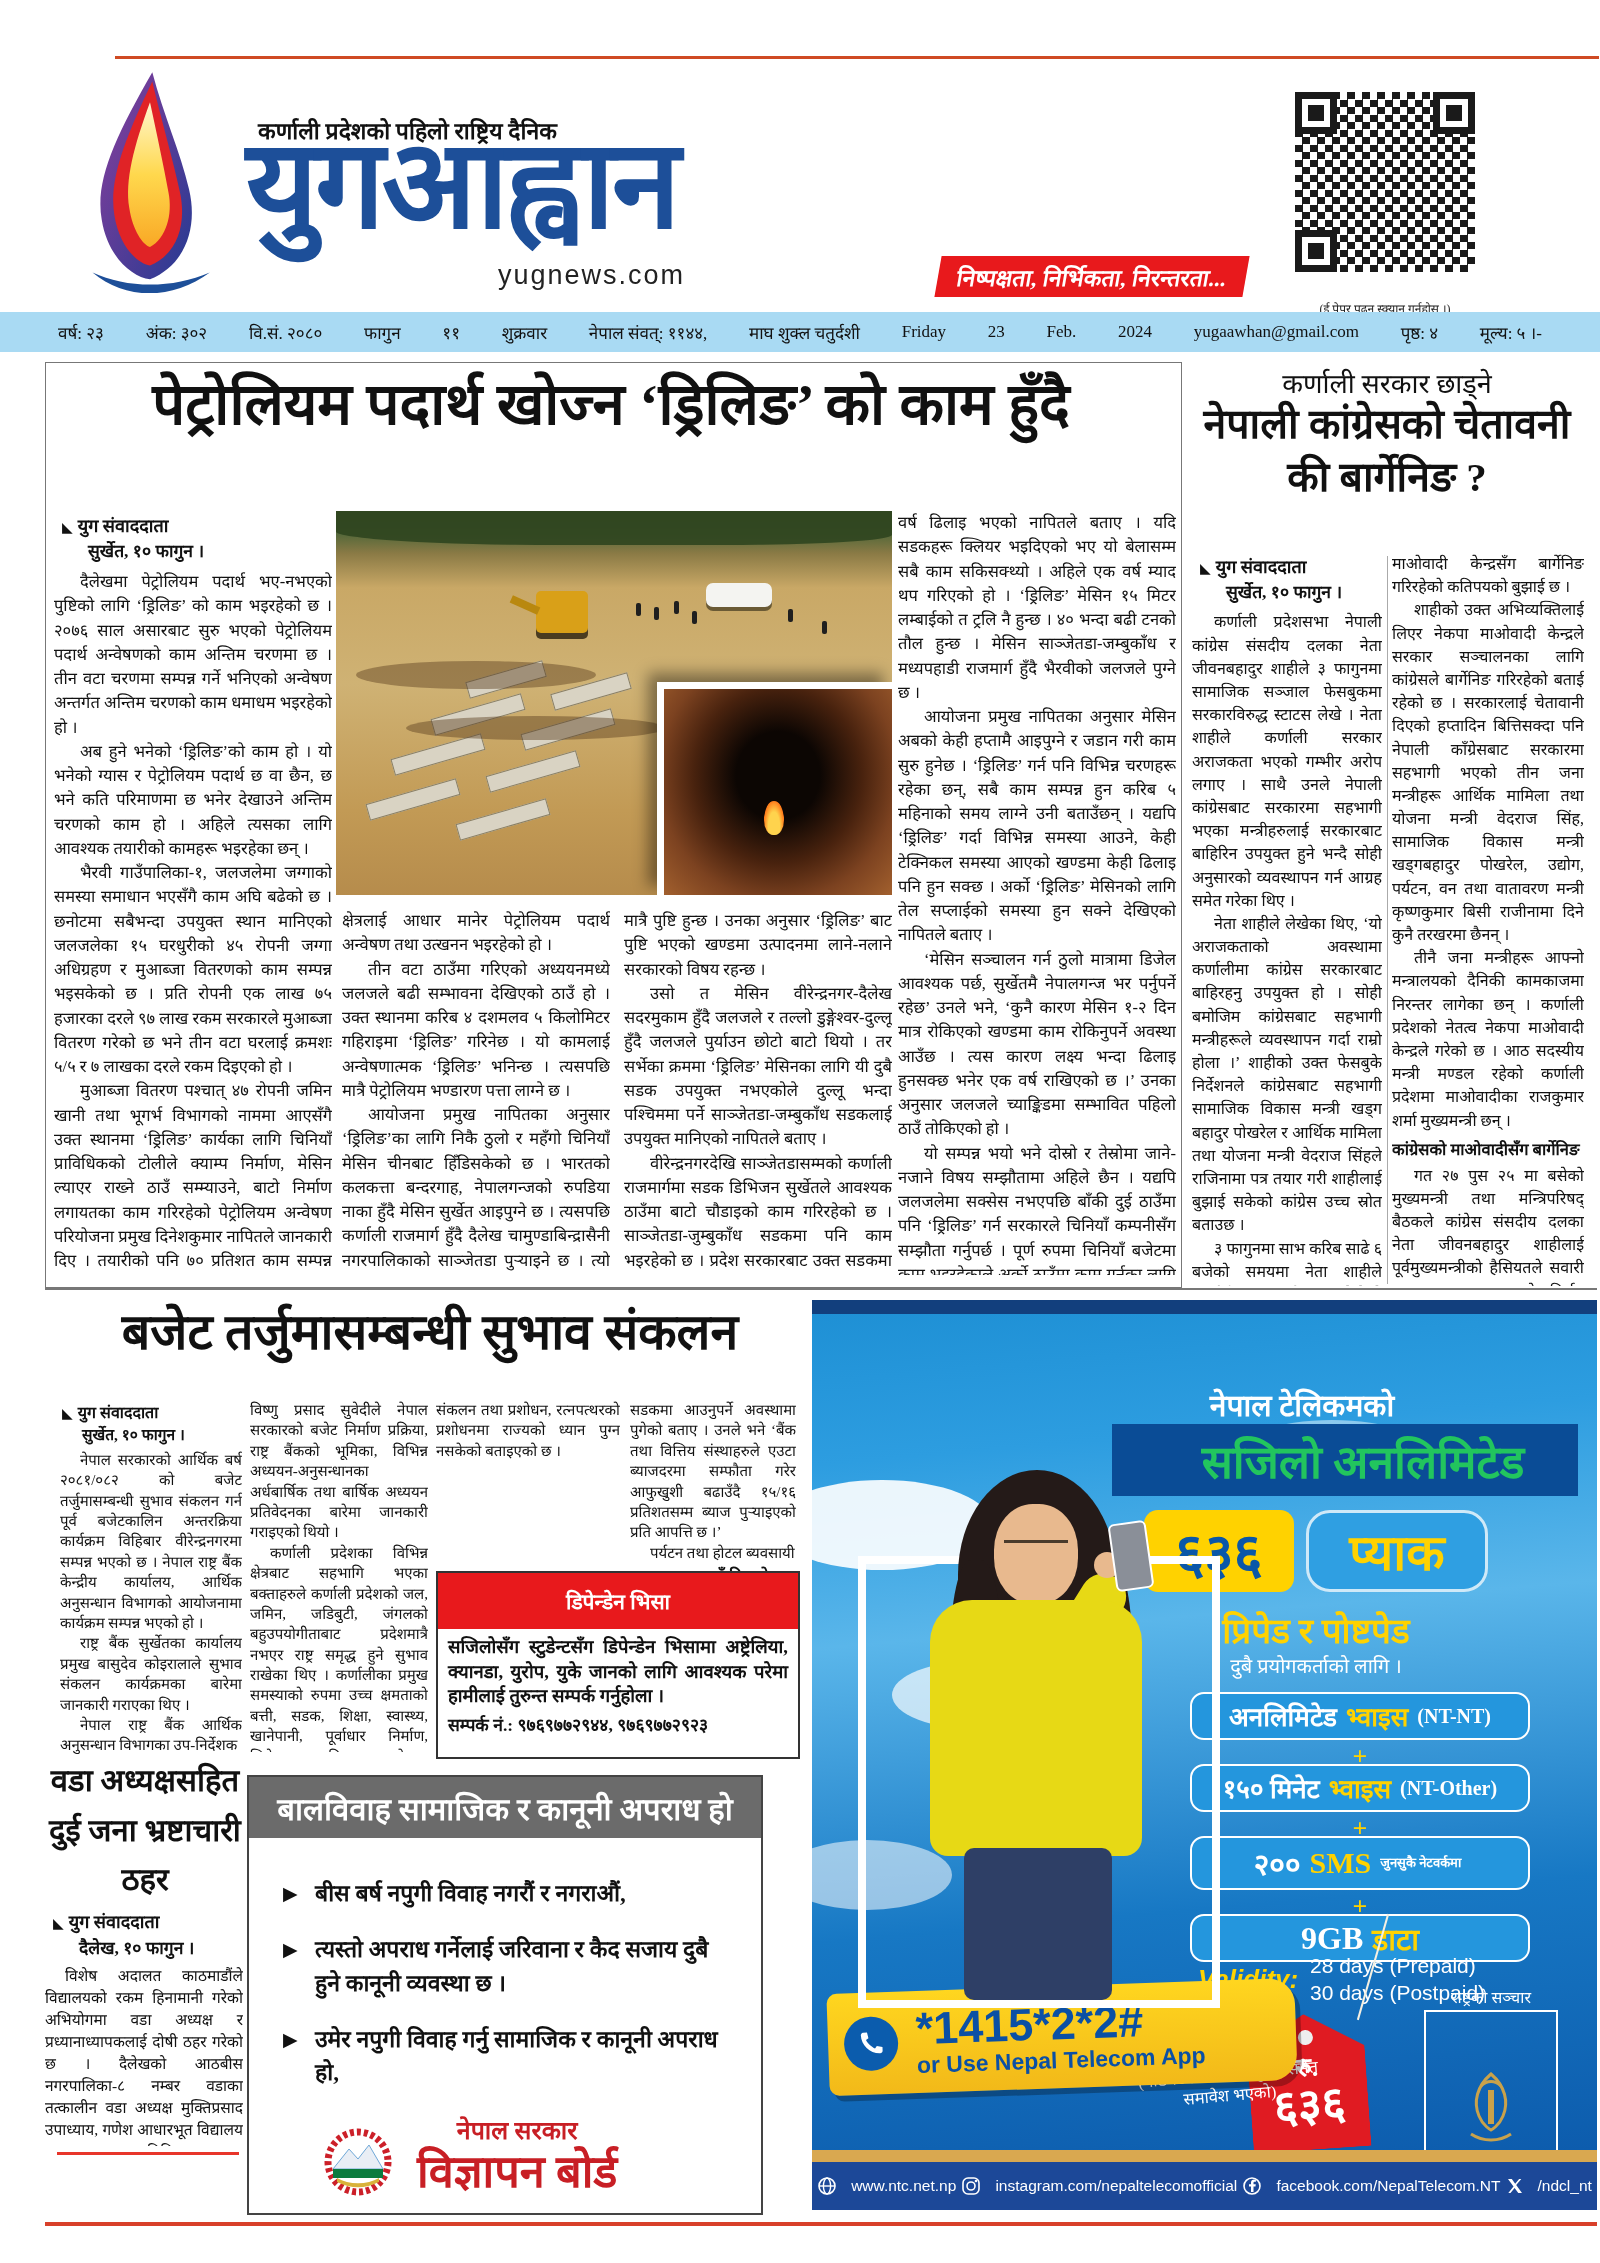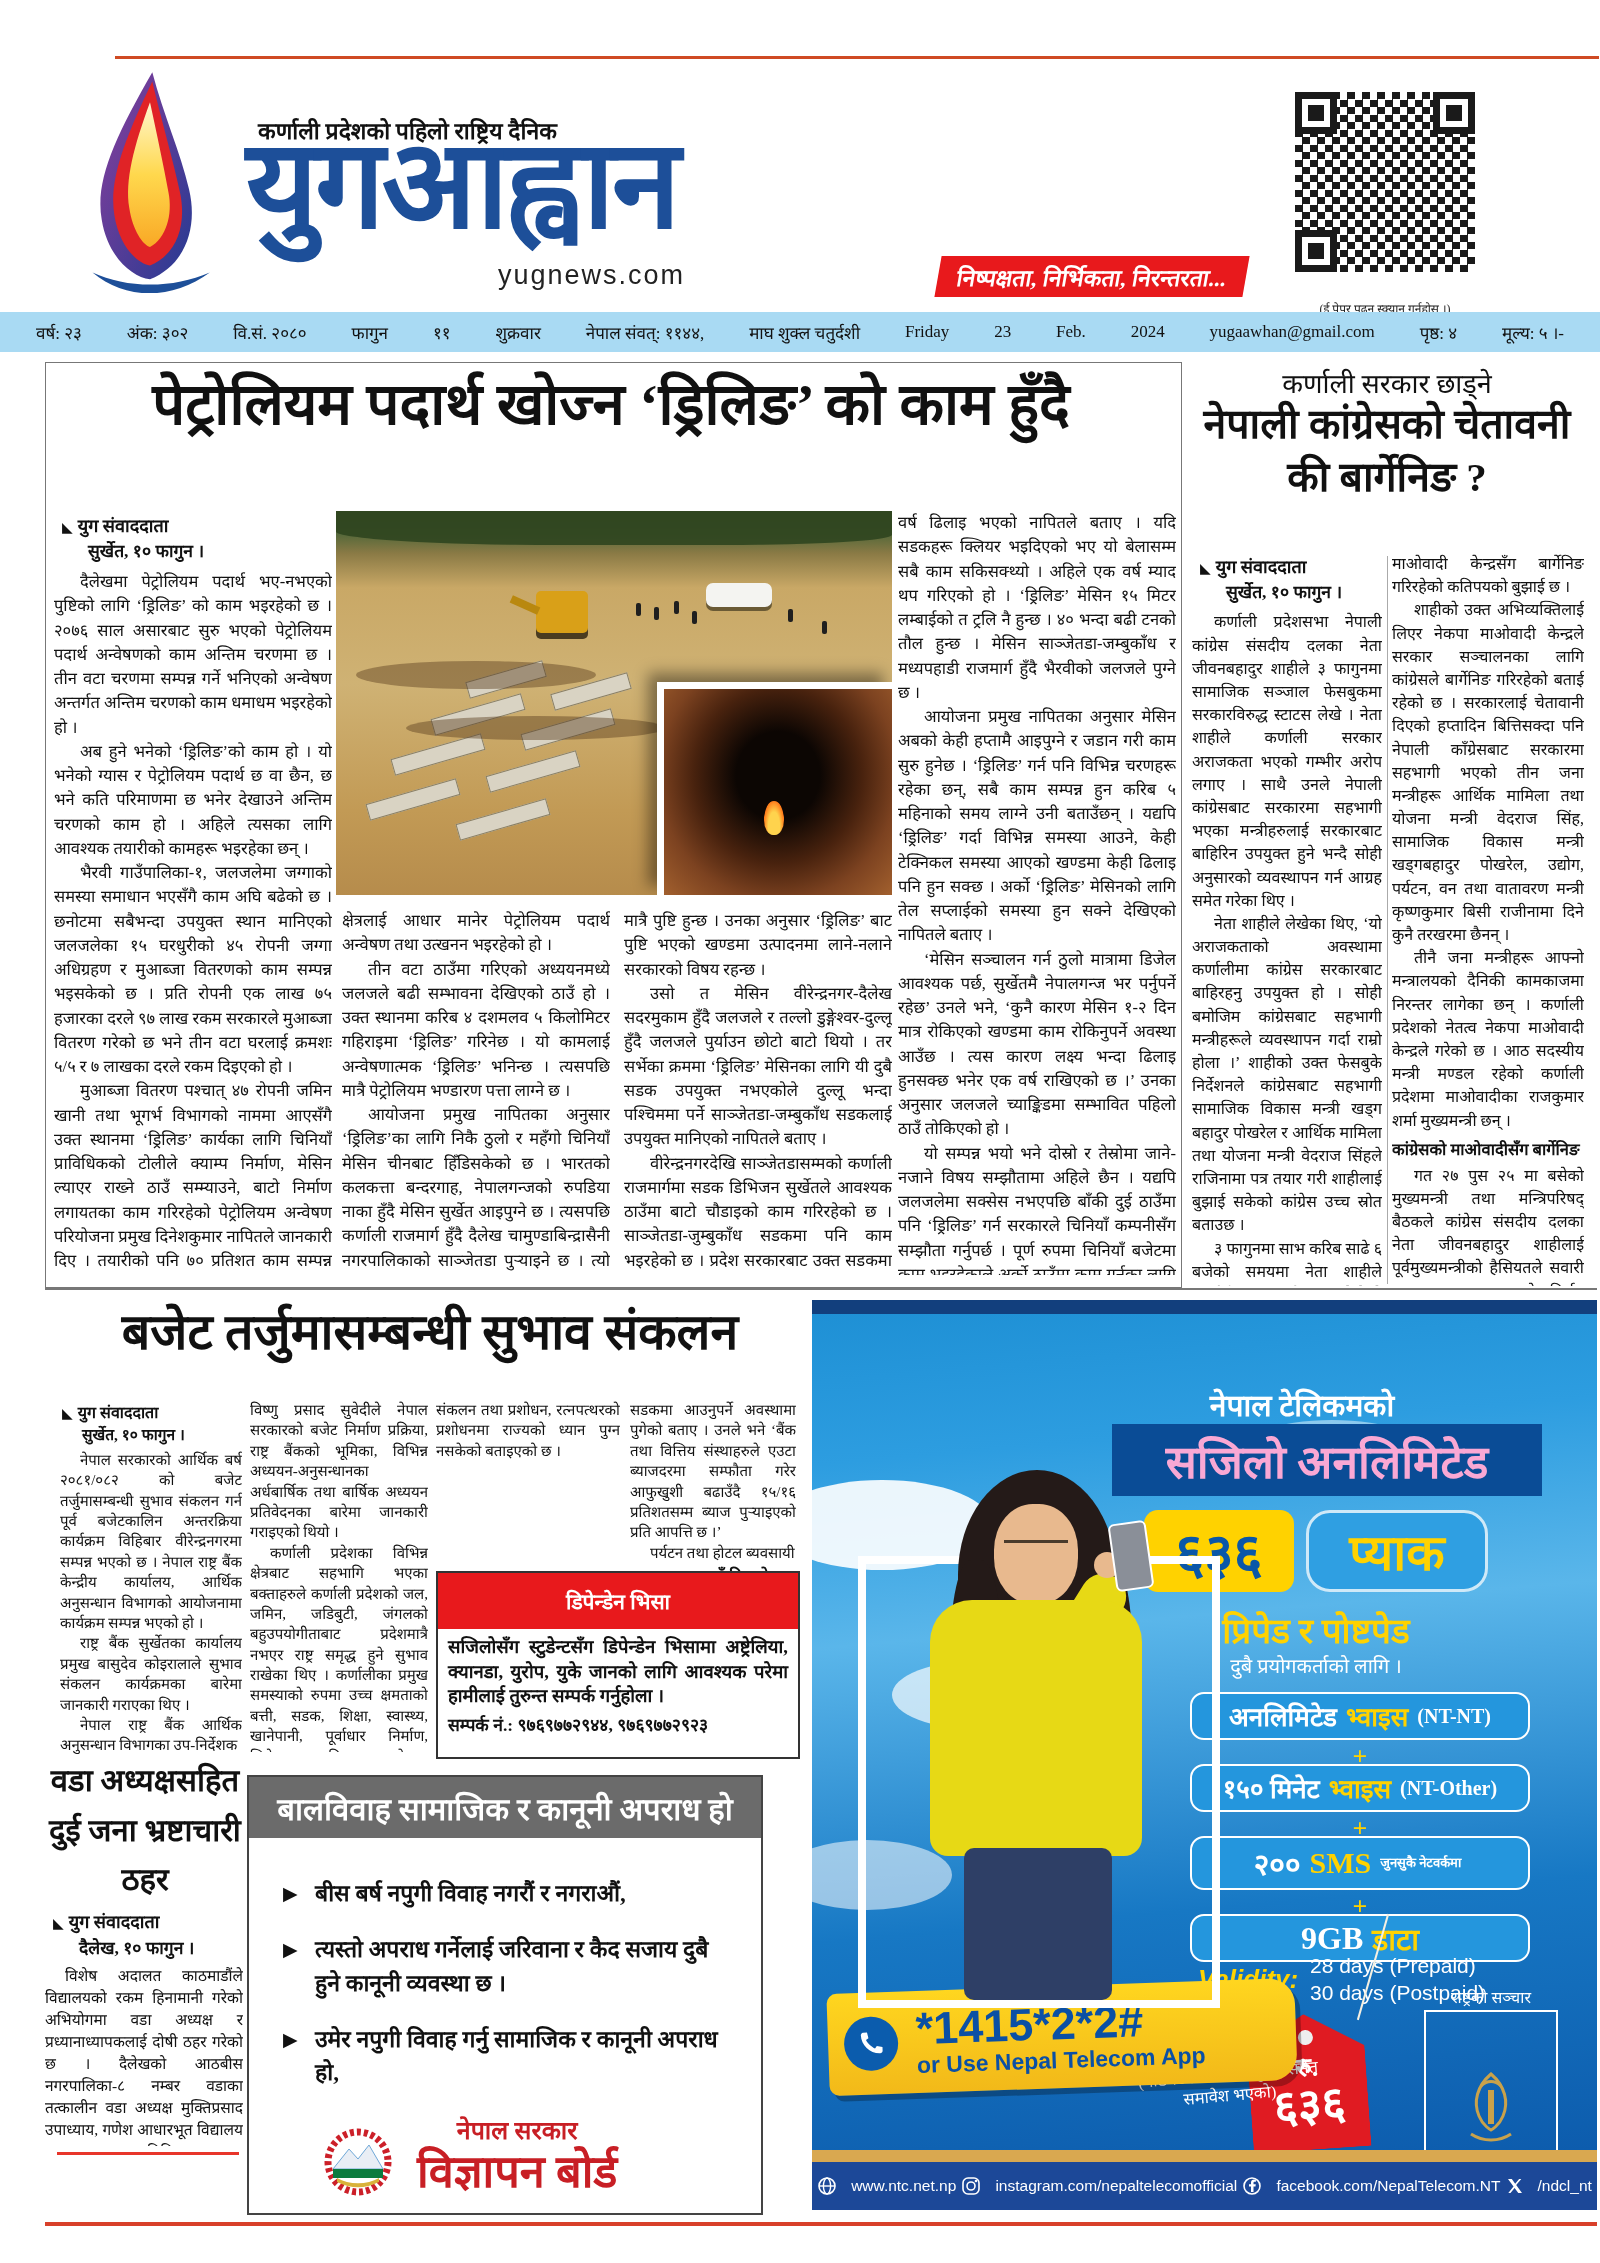--- a/index.html
+++ b/index.html
@@ -21,21 +21,21 @@
   .qr{left:1295px;top:92px;width:180px;height:180px;
       background-image:repeating-conic-gradient(#1a1a1a 0% 25%, #fff 0% 50%);
       background-size:15px 15px;outline:6px solid #fff;}
   .qr-finder{position:absolute;width:42px;height:42px;background:#1a1a1a;}
   .qr-finder::after{content:"";position:absolute;left:7px;top:7px;width:28px;height:28px;background:#fff;}
   .qr-finder::before{content:"";position:absolute;left:13px;top:13px;width:16px;height:16px;background:#1a1a1a;z-index:1;}
   .qr-caption{left:1268px;top:280px;width:234px;text-align:center;font-size:12px;color:#222;margin-top:20px;}
 
   
   .infobar{left:0;top:312px;width:1600px;height:40px;background:#a9daf3;display:flex;align-items:center;
-           justify-content:space-between;padding:0 36px;box-sizing:border-box;font-size:17px;}
+           justify-content:space-between;padding:0 58px;box-sizing:border-box;font-size:17px;}
   .ib-item{white-space:nowrap;}
 
   
   .main-box{left:45px;top:362px;width:1137px;height:926px;border:1.5px solid #777;box-sizing:border-box;}
   .main-headline{left:8px;top:10px;width:1114px;text-align:center;font-size:58px;font-weight:bold;line-height:1.1;}
   .cols{font-size:16.5px;line-height:1.47;}
   .cols p{margin:0;text-indent:26px;text-align:justify;}
   .nf p:first-child{text-indent:0;}
   .col1{left:8px;top:148px;width:278px;height:764px;overflow:hidden;}
   .col2{left:296px;top:546px;width:268px;height:366px;overflow:hidden;}
@@ -110,21 +110,21 @@
   .gov-label{color:#c81f25;font-size:25px;font-weight:bold;text-align:center;margin-bottom:2px;}
   .board-label{color:#c81f25;font-size:45px;font-weight:bold;line-height:1.1;}
 
   
   .ntad{left:812px;top:1300px;width:785px;height:850px;overflow:hidden;
         background:linear-gradient(175deg,#1d8fd4 0%,#2d9de0 18%,#5ab6ea 38%,#1778c4 70%,#0d5cad 100%);}
   .nt-topstrip{position:absolute;left:0;top:0;width:785px;height:14px;background:#123f7d;}
   .cloud{position:absolute;background:rgba(255,255,255,.9);border-radius:50%;}
   .nt-brand{position:absolute;left:280px;top:84px;width:420px;text-align:center;color:#fff;font-size:30px;font-weight:bold;}
   .nt-titleband{position:absolute;left:300px;top:124px;width:430px;height:72px;background:#0a4c96;display:flex;
-                align-items:center;justify-content:center;color:#f9a8d4;font-size:46px;font-weight:bold;}
+                align-items:center;justify-content:center;color:#22c55e;font-size:46px;font-weight:bold;padding-left:36px;}
   .pbox1{position:absolute;left:332px;top:210px;width:150px;height:82px;background:#ffd200;border-radius:14px;
          display:flex;align-items:center;justify-content:center;color:#0a57a8;font-size:56px;font-weight:bold;}
   .pbox2{position:absolute;left:494px;top:210px;width:182px;height:82px;background:#2f9fe2;border:3px solid #cfe9f8;
          border-radius:24px;display:flex;align-items:center;justify-content:center;color:#ffd200;font-size:50px;font-weight:bold;box-sizing:border-box;}
   .nt-prepaid{position:absolute;left:330px;top:306px;width:348px;text-align:center;color:#ffd200;font-size:35px;font-weight:bold;}
   .nt-sub2{position:absolute;left:330px;top:352px;width:348px;text-align:center;color:#fff;font-size:20px;}
   .pill{position:absolute;left:378px;width:340px;height:48px;border:2.5px solid #fff;border-radius:14px;background:#2496dd;
         display:flex;align-items:center;justify-content:center;gap:9px;color:#fff;font-weight:bold;font-size:26px;box-sizing:border-box;}
   .pill .hl{color:#ffd200;}
   .pill .small2{font-size:13px;font-weight:bold;line-height:1.15;width:86px;text-align:left;}

